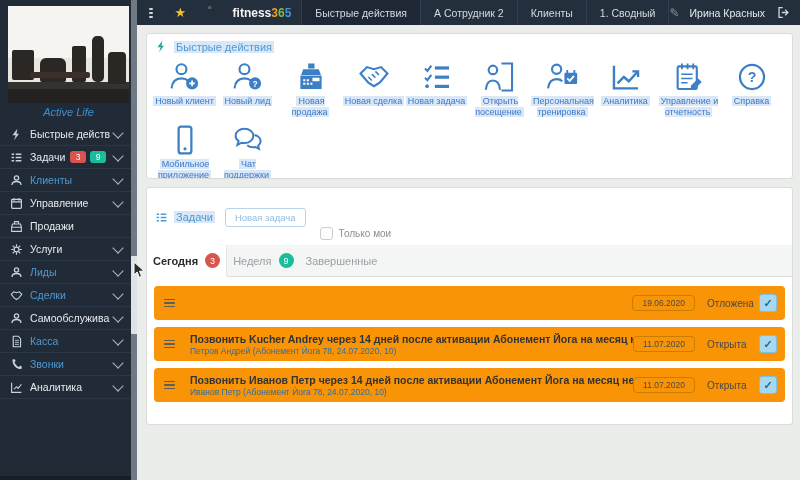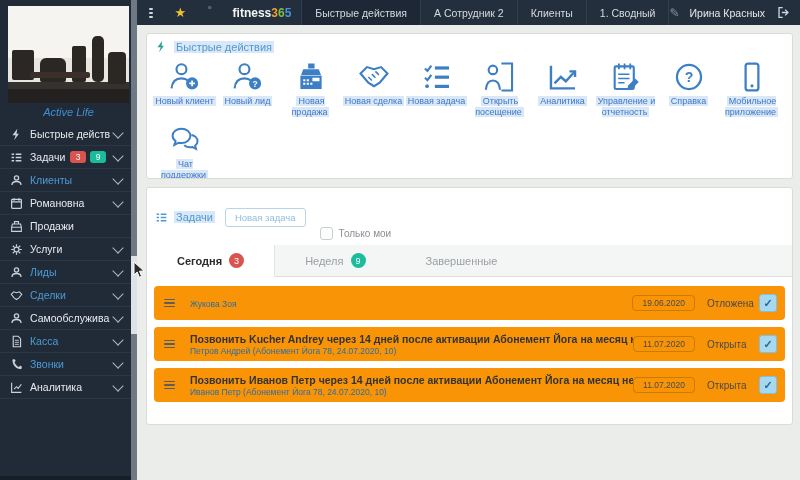--- a/index.html
+++ b/index.html
@@ -77,21 +77,21 @@
   .tasks-head{display:flex;align-items:center;padding:6px 8px 5px;}
   .tasks-title{font-size:11px;color:#4d9ad4;margin-right:10px;display:flex;align-items:center;}
   .th-ico{width:13px;height:13px;color:#4d9ad4;margin-right:6px;}
   .btn-newtask{border:1px solid #b7d4ec;color:#8fbde2;background:#fff;font-size:9.5px;
                padding:3px 9px;border-radius:3px;cursor:pointer;margin-right:14px;
                font-family:"Liberation Sans",sans-serif;}
   .onlymine{display:flex;align-items:center;cursor:pointer;margin-top:33px;}
   .cb{width:11px;height:11px;border:1px solid #c8cdd2;border-radius:3px;background:#fdfdfd;margin-right:6px;}
   .onlymine-label{font-size:10px;color:#8a8f94;}
   .tabs{display:flex;background:#f4f5f5;border-bottom:1px solid #e0e0e0;}
-  .tab{padding:8px 30px;font-size:11px;color:#9aa0a5;display:flex;align-items:center;cursor:pointer;}
+  .tab{padding:8px 6px;font-size:11px;color:#9aa0a5;display:flex;align-items:center;cursor:pointer;}
   .tab.active{background:#fff;color:#2b2b2b;font-weight:bold;border-right:1px solid #e4e4e4;
               margin-bottom:-1px;border-bottom:1px solid #fff;}
   .tab-badge{width:15px;height:15px;border-radius:8px;color:#fff;font-size:9px;font-weight:normal;
              display:flex;align-items:center;justify-content:center;margin-left:7px;}
   .tab-badge.red{background:#d9534f;} .tab-badge.green{background:#1abc9c;}
   .rows{padding:9px 7px 0;}
   .trow{height:34px;background:#f89406;border-radius:4px;display:flex;align-items:center;
         padding:0 8px;margin-bottom:7px;cursor:pointer;}
   .drag{margin:0 0 0 2px;flex:0 0 12px;}
   .drag div{width:11px;height:1.6px;background:#5d5d5d;margin:2px 0;border-radius:1px;}
@@ -152,21 +152,21 @@
       <span class="sb-label blue">Клиенты</span>
       <span class="chev"></span>
     </div>
     <div class="sb-item">
       <span class="sb-ico">
           <svg viewBox="0 0 16 16">
             <rect x="2" y="3" width="12" height="11" rx="1" fill="none" stroke="currentColor" stroke-width="1.5"></rect>
             <path d="M2 6h12M5 1.5v3M11 1.5v3" stroke="currentColor" stroke-width="1.5" fill="none"></path>
           </svg>
         </span>
-      <span class="sb-label">Романовна</span>
+      <span class="sb-label">Управление</span>
       <span class="chev"></span>
     </div>
     <div class="sb-item">
       <span class="sb-ico">
           <svg viewBox="0 0 16 16">
             <path d="M5.5 2h5v3h-5zM3 5h10l1 4H2zM2 9h12v5H2z" fill="none" stroke="currentColor" stroke-width="1.3"></path>
           </svg>
         </span>
       <span class="sb-label">Продажи</span>
     </div>
@@ -337,20 +337,30 @@
           </svg>
         <div class="qa-label"><span class="hl">Новая задача</span></div>
       </div>
       <div class="qa-item">
         <svg viewBox="0 0 48 48">
             <path d="M26 5h15v38H26" fill="none" stroke="currentColor" stroke-width="3"></path>
             <circle cx="14" cy="14" r="6" fill="none" stroke="currentColor" stroke-width="3"></circle>
             <path d="M4 42c.8-9 5-13 10-13s9.2 4 10 13" fill="none" stroke="currentColor" stroke-width="3"></path>
           </svg>
         <div class="qa-label"><span class="hl">Открыть посещение</span></div>
+      </div>
+      <div class="qa-item">
+        <svg viewBox="0 0 48 48">
+            <circle cx="15" cy="13" r="6.5" fill="none" stroke="currentColor" stroke-width="3"></circle>
+            <path d="M3 40c1-9 6-13 12-13 3 0 6 1 8 3" fill="none" stroke="currentColor" stroke-width="3"></path>
+            <rect x="26" y="18" width="18" height="16" rx="2" fill="currentColor"></rect>
+            <path d="M30 14v6M40 14v6" stroke="currentColor" stroke-width="2.6"></path>
+            <path d="M30 26l3.5 3.5 6-7" stroke="#fff" stroke-width="2.6" fill="none"></path>
+          </svg>
+        <div class="qa-label"><span class="hl">Персональная тренировка</span></div>
       </div>
       <div class="qa-item">
         <svg viewBox="0 0 48 48">
             <path d="M7 8v32h34" fill="none" stroke="currentColor" stroke-width="3.4"></path>
             <path d="M12 33l9-9 7 6 12-13" fill="none" stroke="currentColor" stroke-width="3.4"></path>
             <path d="M33 16h8v8" fill="none" stroke="currentColor" stroke-width="3.4"></path>
           </svg>
         <div class="qa-label"><span class="hl">Аналитика</span></div>
       </div>
       <div class="qa-item">
@@ -416,21 +426,20 @@
       </div>
     </div>
     <div class="rows">
       <div class="trow">
         <span class="drag">
             <div></div>
             <div></div>
             <div></div>
           </span>
         <span class="trow-text">
-          <div class="trow-link">Жукова Зоя</div>
         </span>
         <span class="trow-date">19.06.2020</span>
         <span class="trow-status">Отложена</span>
         <span class="trow-check">✓</span>
       </div>
       <div class="trow">
         <span class="drag">
             <div></div>
             <div></div>
             <div></div>

